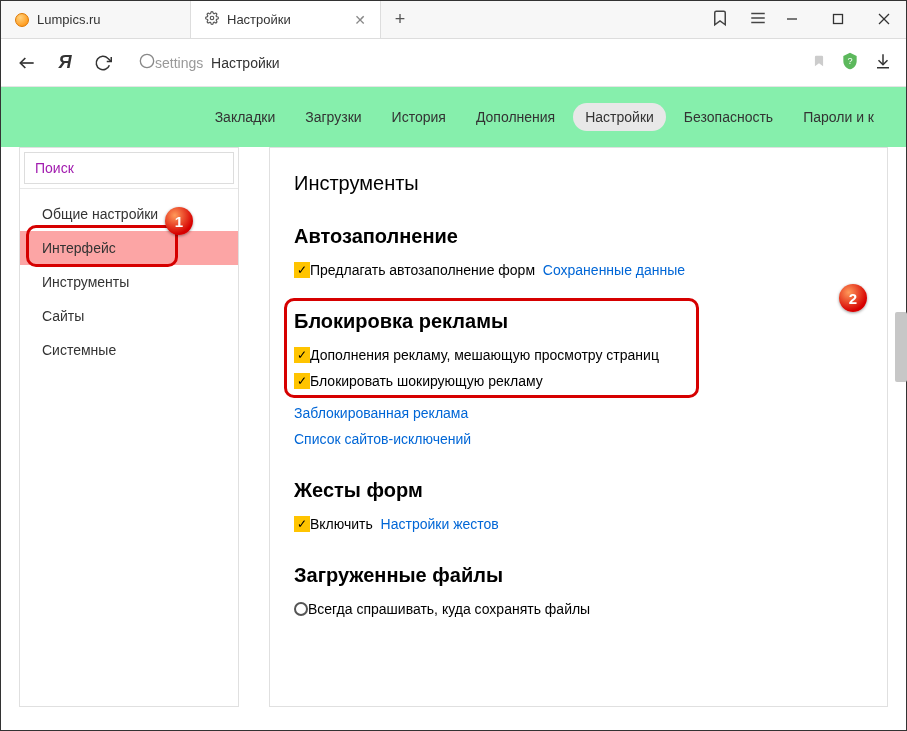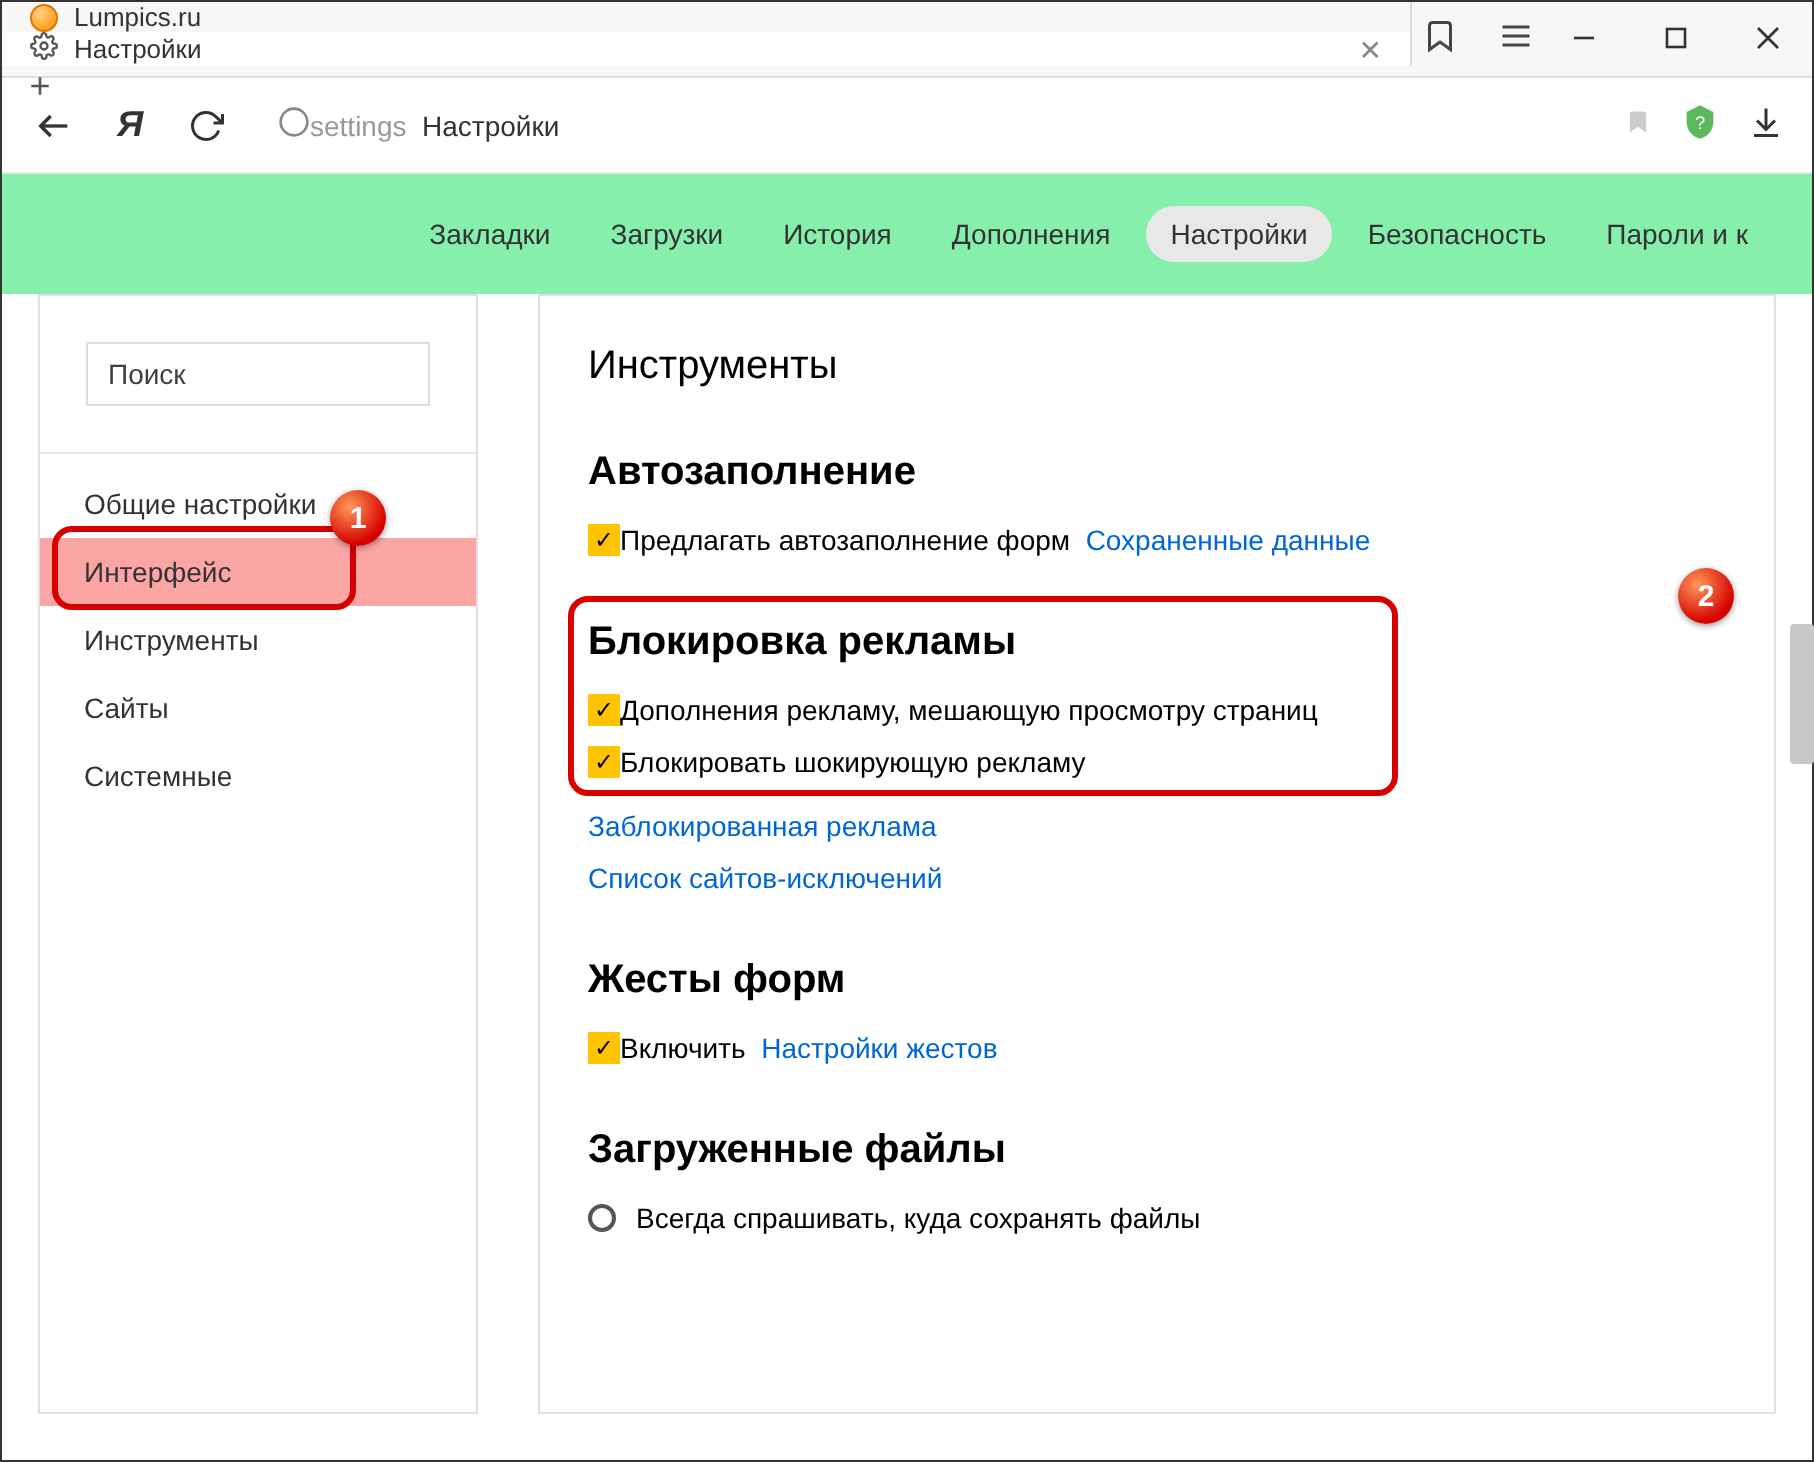--- a/index.html
+++ b/index.html
@@ -2,62 +2,62 @@
 <html><head>
 <meta charset="utf-8">
 <style>
 * { box-sizing: border-box; margin: 0; padding: 0; }
 body { font-family: Arial, sans-serif; font-size: 14px; background: #fff; width: 907px; height: 731px; overflow: hidden; border: 1px solid #333; }
 
 .window-controls { position: absolute; top: 0; right: 0; display: flex; height: 38px; z-index: 10; }
 .win-btn { width: 46px; display: flex; align-items: center; justify-content: center; color: #333; font-size: 14px; }
 .win-btn svg { width: 12px; height: 12px; }
 
-.tab-bar { display: flex; height: 38px; background: #f7f7f7; border-bottom: 1px solid #ddd; padding-right: 200px; flex-direction: column; }
+.tab-bar { display: flex; height: 38px; background: #f7f7f7; border-bottom: 1px solid #ddd; padding-right: 200px; }
 .tab { display: flex; align-items: center; padding: 0 14px; min-width: 190px; border-right: 1px solid #ddd; gap: 8px; position: relative; }
 .tab.active { background: #fff; }
 .tab-title { flex: 1; font-size: 13px; color: #333; }
 .tab-close { color: #888; font-size: 14px; }
 .tab-add { width: 38px; display: flex; align-items: center; justify-content: center; color: #555; font-size: 18px; }
 .top-icons { position: absolute; top: 0; right: 140px; height: 38px; display: flex; align-items: center; gap: 20px; }
 
 .nav-bar { display: flex; align-items: center; height: 48px; padding: 0 14px; gap: 14px; border-bottom: 1px solid #e5e5e5; }
 .nav-btn { color: #444; display: flex; align-items: center; justify-content: center; width: 24px; }
 .url-bar { flex: 1; display: flex; align-items: center; padding: 6px 10px; border-radius: 4px; }
 .url-text { color: #333; font-size: 14px; }
 .url-text .muted { color: #999; }
 .url-right { display: flex; align-items: center; gap: 14px; }
 
 .top-nav { display: flex; justify-content: flex-end; gap: 6px; padding: 16px 20px 16px 0; background: #86efac; }
 .top-nav-item { padding: 6px 12px; color: #333; border-radius: 14px; font-size: 14px; }
 .top-nav-item.active { background: #e8e8e8; }
 
 .content { display: flex; padding: 0 18px; height: 560px; gap: 30px; }
 .sidebar { width: 220px; border: 1px solid #e0e0e0; background: #fff; }
-.search-box { margin: 23px; border: 1px solid #ddd; padding: 7px 10px; color: #404040; font-size: 14px; }
+.search-box { margin: 4px; border: 1px solid #ddd; padding: 7px 10px; color: #a21caf; font-size: 14px; }
 .sidebar hr { border: none; border-top: 1px solid #e8e8e8; margin: 0; }
 .side-items { padding: 8px 0; position: relative; }
 .side-item { padding: 9px 22px; color: #333; font-size: 14px; position: relative; }
 .side-item.active { background: #fca5a5; }
 .highlight-red { border: 3px solid #d60000; border-radius: 10px; position: absolute; }
 .hl1 { left: 6px; top: 36px; width: 152px; height: 42px; }
 .badge { position: absolute; width: 28px; height: 28px; border-radius: 50%; background: radial-gradient(circle at 35% 30%, #ff9a5a, #d60000 70%); color: #fff; font-weight: bold; display: flex; align-items: center; justify-content: center; font-size: 15px; box-shadow: 0 1px 3px rgba(0,0,0,.4); }
 .b1 { left: 145px; top: 18px; }
 
 .main { flex: 1; background: #fff; border: 1px solid #e0e0e0; padding: 24px 24px; overflow-y: hidden; position: relative; }
 .main h2 { font-size: 20px; font-weight: normal; margin-bottom: 30px; }
 .section-title { font-weight: bold; font-size: 20px; margin-bottom: 14px; }
 .check-row { display: flex; align-items: center; margin-bottom: 10px; }
 .checkbox { width: 16px; height: 16px; background: #ffc400; display: inline-flex; align-items: center; justify-content: center; }
 .checkbox::after { content: '✓'; color: #000; font-size: 12px; line-height: 1; }
 .link { color: #0066d6; }
 .section { margin-bottom: 32px; position: relative; }
 .hl2 { left: -10px; top: -12px; width: 415px; height: 100px; }
 .b2 { right: -4px; top: -26px; }
-.radio-row { display: flex; align-items: center; gap: 10px; margin-bottom: 8px; }
+.radio-row { display: flex; align-items: center; margin-bottom: 8px; }
 .radio { width: 14px; height: 14px; border: 2px solid #555; border-radius: 50%; }
 .scrollbar { position: absolute; right: 0; top: 312px; width: 12px; height: 70px; background: #c7c7c7; border-radius: 2px; }
 
 .orange-circle { width: 14px; height: 14px; border-radius: 50%; background: radial-gradient(circle at 35% 30%, #ffd27f, #ff8a00); border: 1px solid #dd7700; }
 .gear-icon svg { width: 14px; height: 14px; }
 .logo-y { font-weight: bold; font-size: 18px; color: #333; font-style: italic; }
 .bookmark-icon { color: #bbb; }
 </style>
 </head>
 <body>

